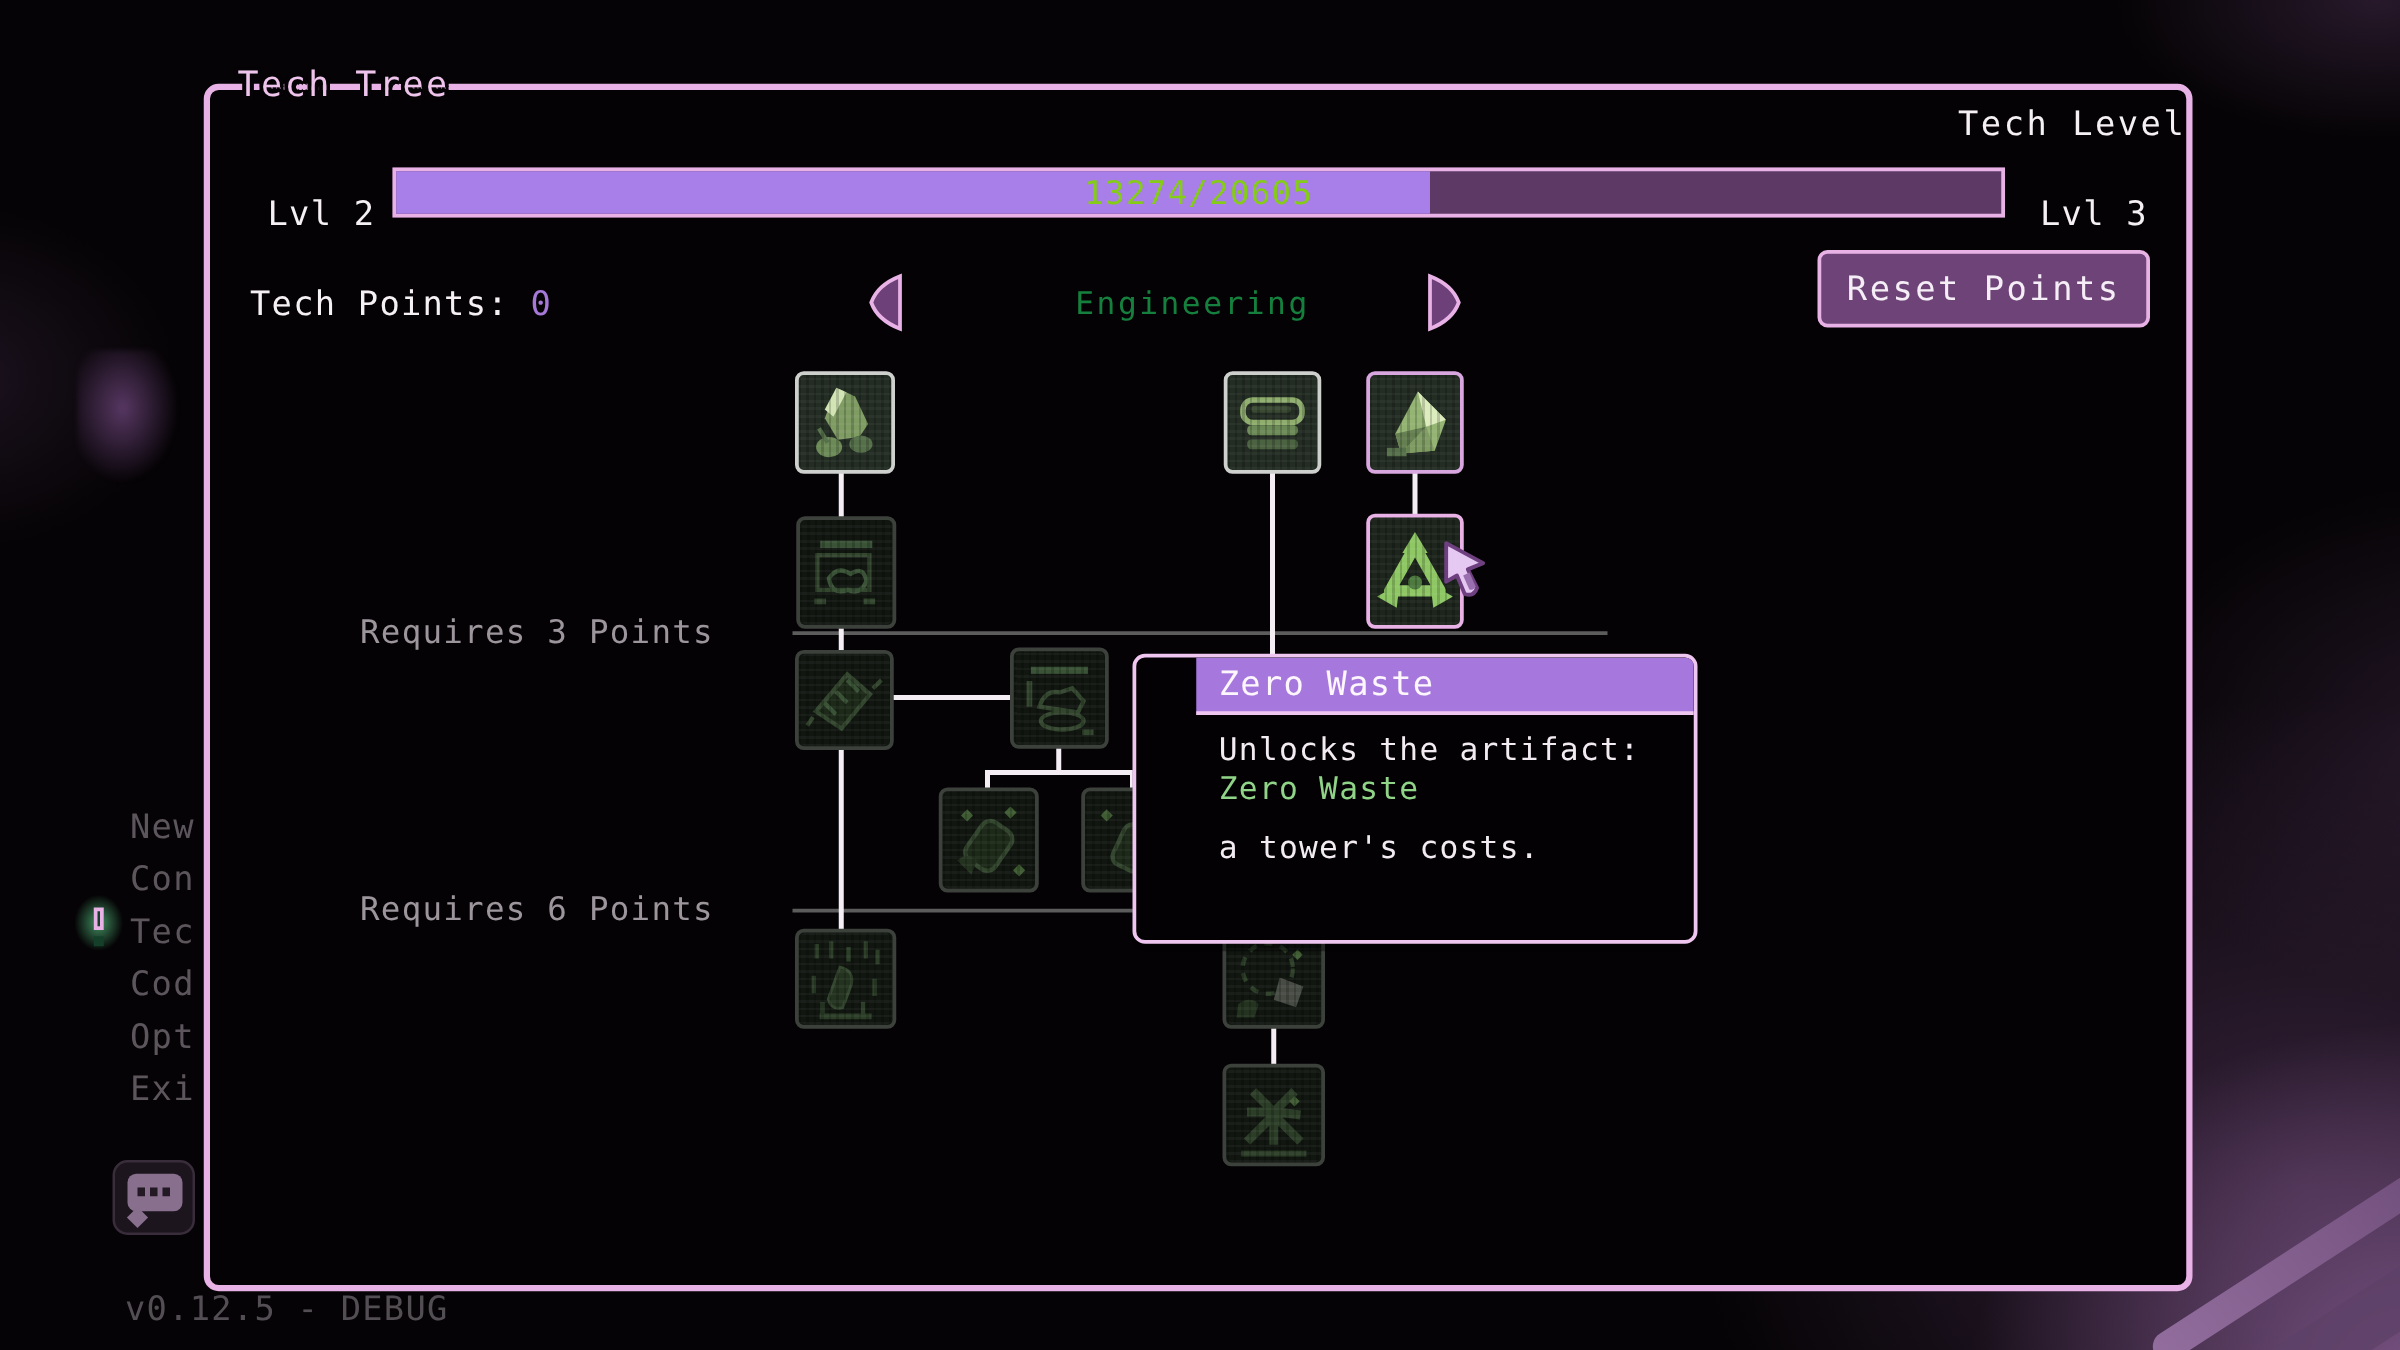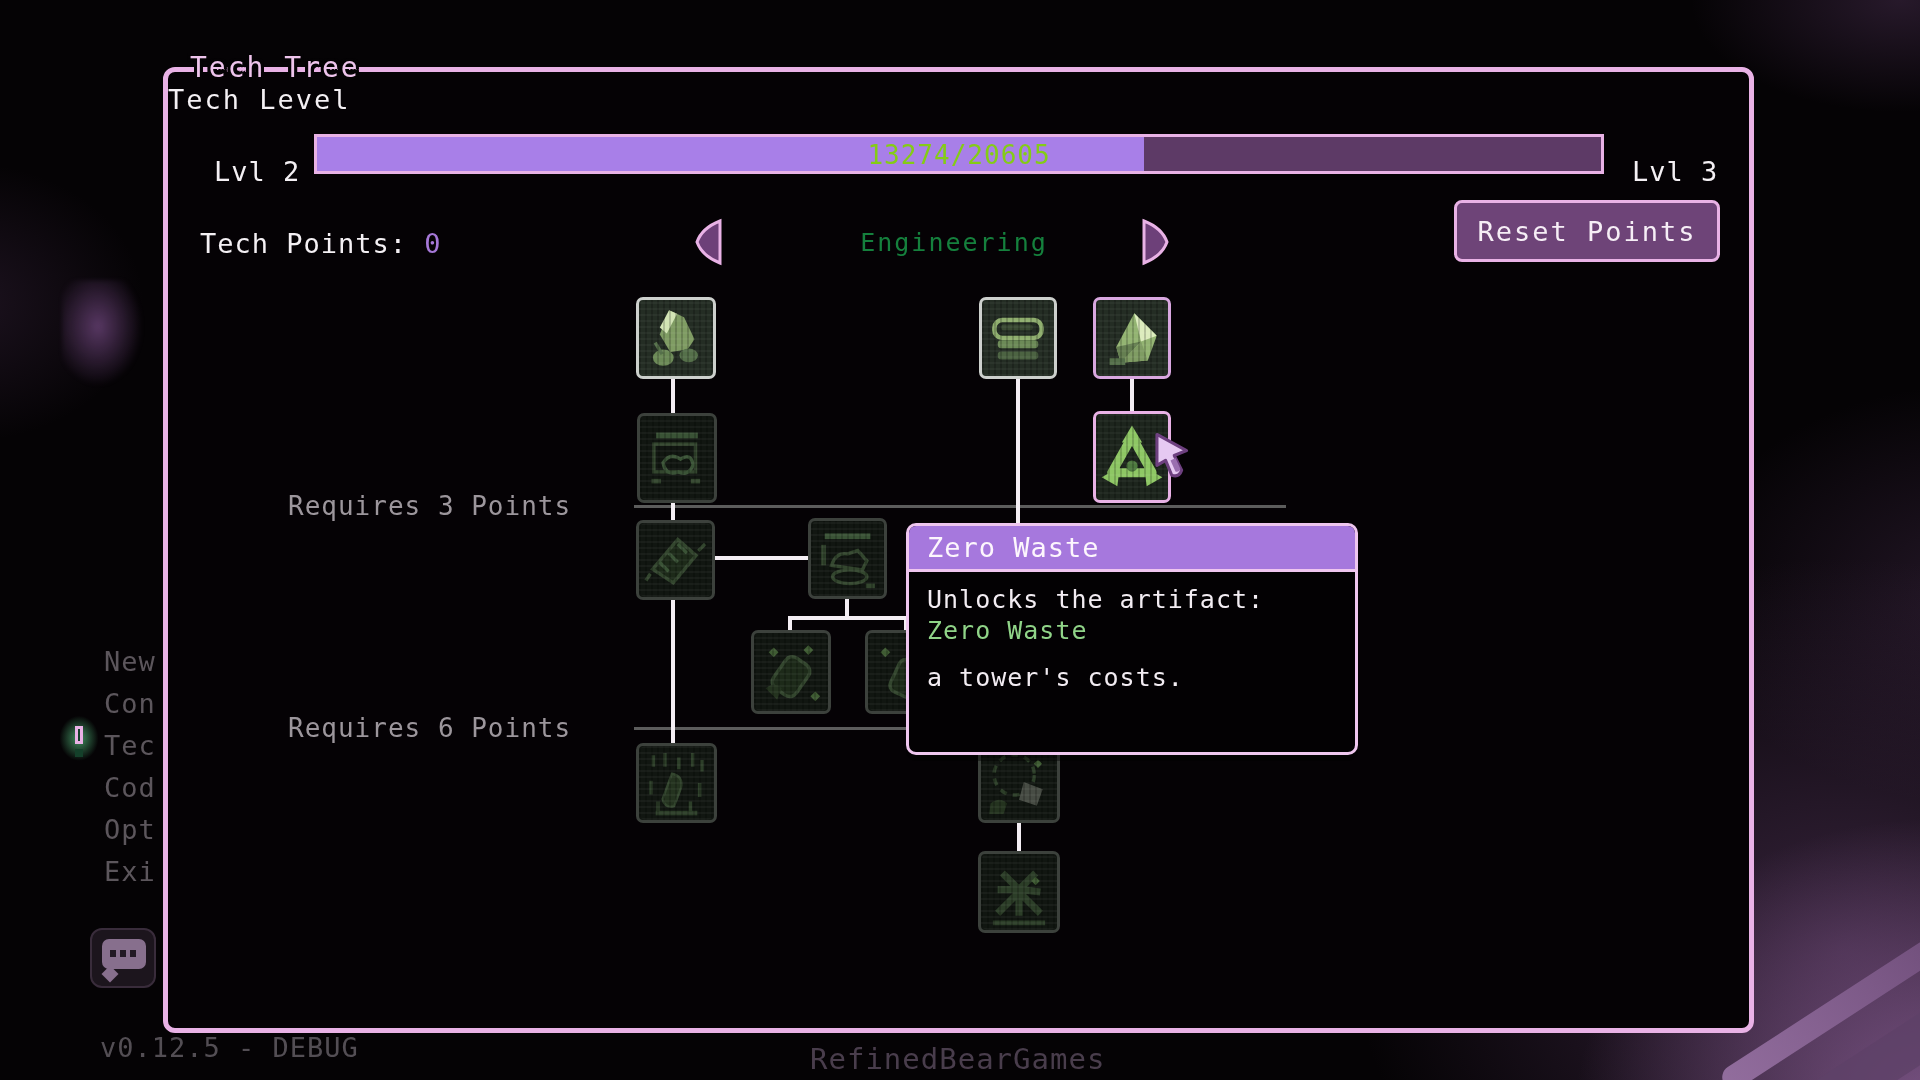--- a/index.html
+++ b/index.html
@@ -37,21 +37,21 @@
   .bg-studio { position:absolute; left:810px; top:1042px; font-size:29px; color:#493d4c; letter-spacing:1px; }
   .bg-streak1 { position:absolute; left:1700px; top:990px; width:300px; height:24px; background:linear-gradient(90deg,#9a74a6,#6e4c79); transform:rotate(-33deg); border-radius:12px; opacity:.9; }
   .bg-streak2 { position:absolute; left:1740px; top:1030px; width:320px; height:44px; background:#5e4168; transform:rotate(-33deg); border-radius:18px; opacity:.8; }
 
   
   .dialog { position:absolute; left:163px; top:67px; width:1591px; height:966px;
     background:#050205; border:5px solid #e9b2e6; border-radius:12px; z-index:5; }
   .dialog-title { position:absolute; left:22px; top:-21px; font-size:28px; color:#eec4ec; letter-spacing:2px;
     text-shadow:-3px 0 #050305, 3px 0 #050305, 0 -3px #050305, 0 3px #050305, -3px -3px #050305, 3px 3px #050305, -3px 3px #050305, 3px -3px #050305; }
 
-  .tech-level-title { position:absolute; left:0; top:12px; width:100%; text-align:left; font-size:27px; color:#f4f0f4; letter-spacing:2px; }
+  .tech-level-title { position:absolute; left:0; top:12px; width:100%; text-align:right; font-size:27px; color:#f4f0f4; letter-spacing:2px; }
 
   .bar { position:absolute; left:146px; top:62px; width:1290px; height:40px; background:#5d3a66; border:3px solid #e9b2e6; }
   .bar-fill { position:absolute; left:0; top:0; height:100%; background:#a87fe8; }
   .bar-text { position:absolute; left:0; top:0; width:100%; height:100%; text-align:center; line-height:36px; font-size:26px; color:#84cc16; letter-spacing:1px; }
   .lvl { position:absolute; top:84px; font-size:27px; color:#f4f0f4; letter-spacing:1px; }
   .lvl-left { left:46px; } .lvl-right { left:1464px; }
 
   .tech-points { position:absolute; left:32px; top:156px; font-size:27px; color:#f4f0f4; letter-spacing:1px; }
   .tech-points .value { color:#a678d8; }
   .category-name { position:absolute; left:586px; top:156px; width:400px; text-align:center; font-size:25px; color:#15803d; letter-spacing:2px; }
@@ -74,21 +74,21 @@
   .node::after { content:""; position:absolute; inset:0; border-radius:inherit;
     background-image:repeating-linear-gradient(0deg, rgba(255,255,255,.04) 0 2px, transparent 2px 6px),
                      repeating-linear-gradient(90deg, rgba(0,0,0,.18) 0 2px, transparent 2px 6px); }
   .node.unlocked { border:3px solid #cdd0cd; }
   .node.highlighted { border:3px solid #d9a7e0; }
   .node.selected { border:3px solid #e9b2e6; background:#1d251d; }
   .node.locked { border:3px solid #3c413c; background:#111611; }
   .node svg { display:block; width:100%; height:100%; }
 
   .tooltip { position:absolute; left:738px; top:451px; width:452px; height:232px; background:#030103;
-    border:3px solid #efc6ef; border-radius:10px; z-index:10; box-shadow:0 6px 0 rgba(0,0,0,.4); overflow:hidden; }
+    border:3px solid #efc6ef; border-radius:10px; z-index:10; box-shadow:0 6px 0 rgba(0,0,0,.4); overflow:hidden;padding-left:48px; }
   .tooltip-header { height:46px; background:#a678dd; border-bottom:3px solid #efc6ef; line-height:44px; padding-left:18px;
     font-size:27px; color:#fdf6fd; letter-spacing:1px; }
   .tooltip-body { padding:12px 18px; font-size:25px; line-height:31px; color:#f2ecf2; letter-spacing:1px; }
   .tooltip-body .green { color:#90d488; }
   .tooltip-gap { height:16px; }
 
   .cursor { position:absolute; left:984px; top:360px; width:42px; height:50px; z-index:12; pointer-events:none; }
 </style>
 </head>
 <body>
@@ -108,21 +108,20 @@
     </div>
   <div class="bg-bubble">
     <div class="inner">
         <i></i>
         <i></i>
         <i></i>
       </div>
       <div class="tail"></div>
   </div>
   <div class="bg-version">v0.12.5 - DEBUG</div>
-  <div class="bg-studio">RefinedBearGames</div>
   <div class="bg-streak1"></div>
   <div class="bg-streak2"></div>
 
   <div class="dialog">
     <div class="dialog-title">Tech Tree</div>
 
     <div class="tech-level-title">Tech Level</div>
 
     <div class="lvl lvl-left">Lvl 2</div>
     <div class="bar">

